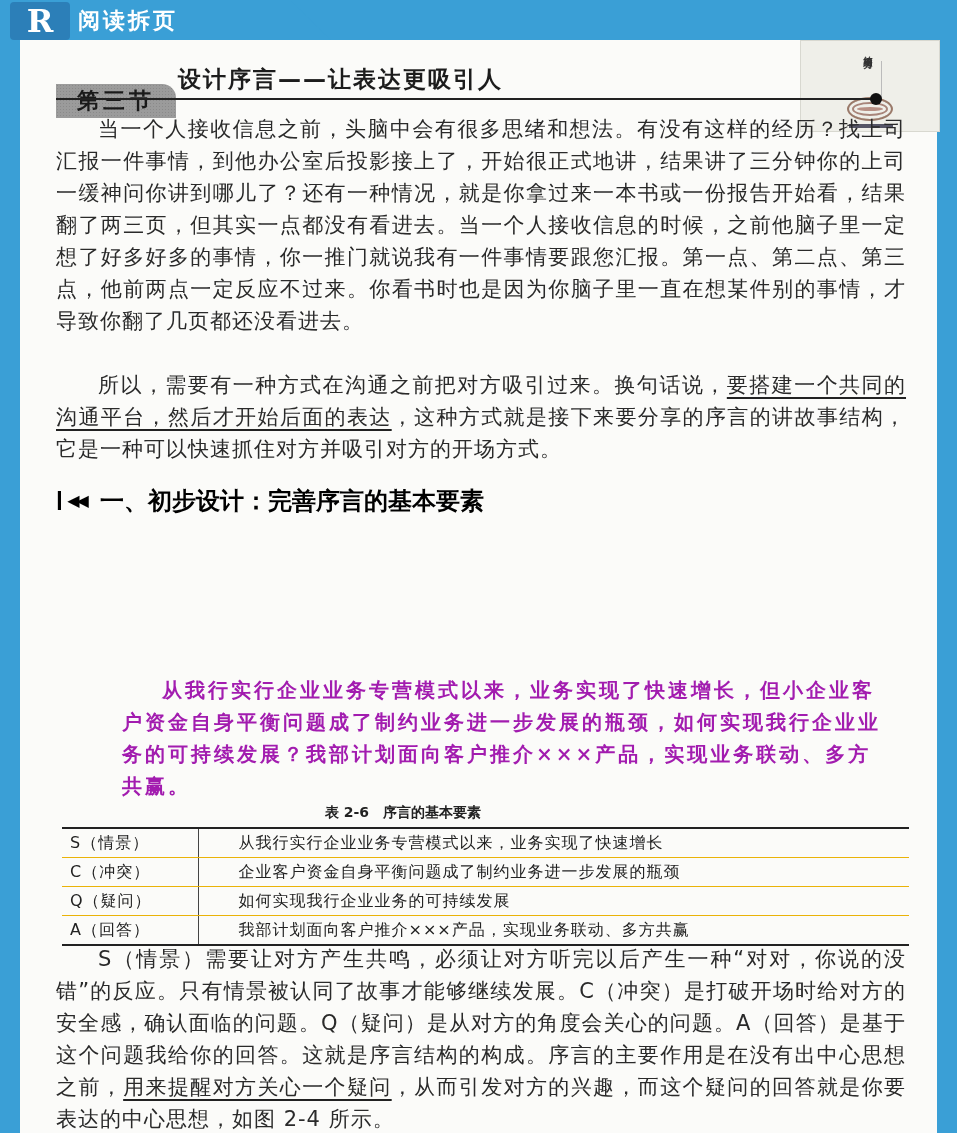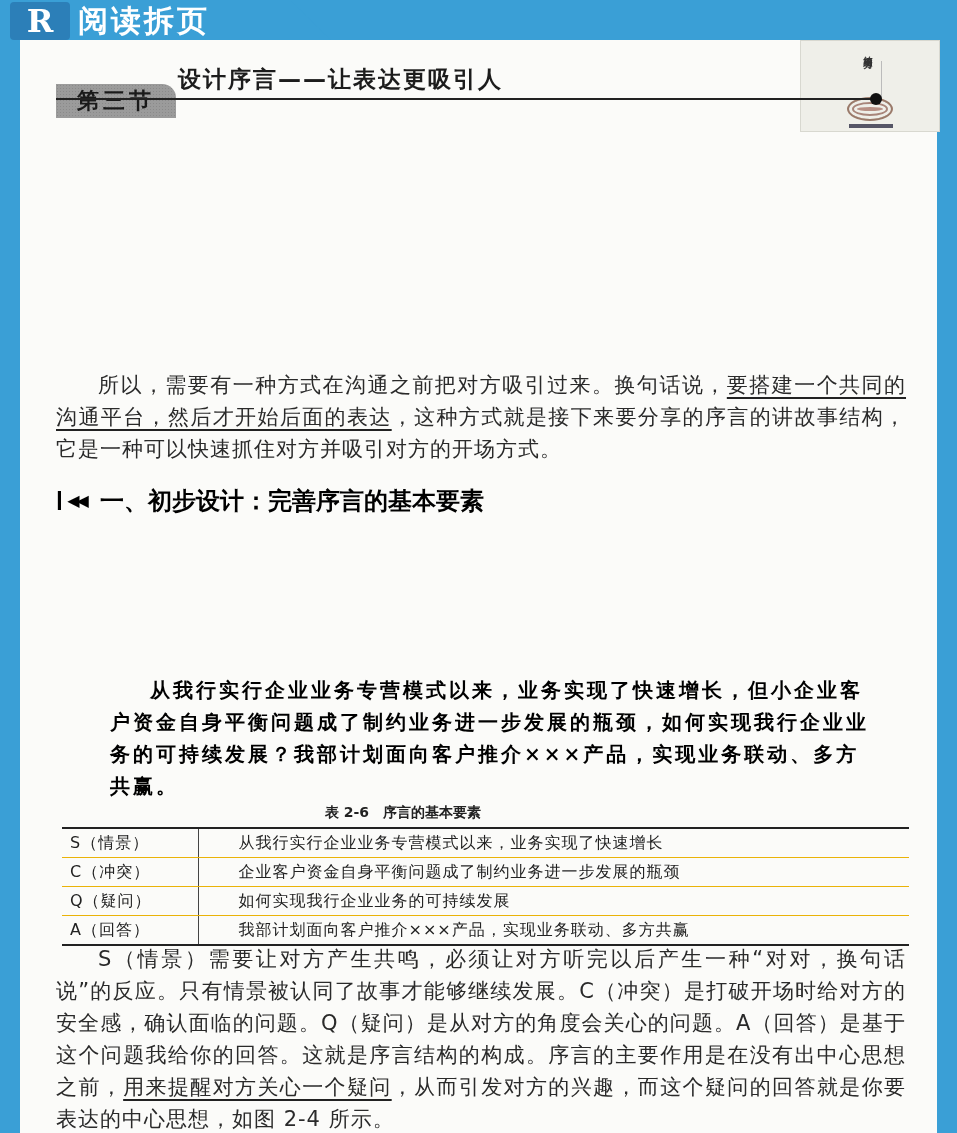--- a/index.html
+++ b/index.html
@@ -21,21 +21,21 @@
     color: #ffffff;
     font-family: "DejaVu Serif", "Liberation Serif", serif;
     font-weight: bold;
     font-size: 32px;
     line-height: 38px;
     text-align: center;
   }
   .banner-title {
     position: absolute; left: 78px; top: 6px;
     color: #ffffff;
-    font-size: 30px;
+    font-size: 22px;
     font-weight: bold;
     letter-spacing: 3px;
     line-height: 30px;
   }
   .banner-arrow {
     position: absolute; left: 0; top: 0;
     width: 335px; height: 44px;
     background: #3a9fd6;
     clip-path: polygon(0 0, 290px 0, 335px 44px, 0 44px);
   }
@@ -119,25 +119,25 @@
     position: absolute; left: 38px; top: 445px;
     font-size: 24px; font-weight: bold;
     color: #000000;
     line-height: 32px;
   }
   .subhead .prev-icon {
     display: inline-block; font-size: 16px; margin-right: 14px; vertical-align: 3px;
     letter-spacing: -3px;
   }
   .example {
-    position: absolute; left: 90px; width: 760px;
+    position: absolute; left: 102px; width: 760px;
     font-family: "DejaVu Serif", "Liberation Serif", serif;
     font-size: 20px;
     line-height: 32px;
-    color: #000000;
+    color: #a21caf;
     letter-spacing: 3px;
     font-weight: bold;
   }
   .table-caption {
     position: absolute; left: 0; top: 764px; width: 766px;
     text-align: center;
     font-size: 14px; font-weight: bold;
     color: #222;
   }
   .table {
@@ -172,20 +172,21 @@
     <span class="cover-publisher"></span>
   </div>
 
   <div class="section-head">
     <div class="section-tag">第三节</div>
     <div class="section-title">设计序言——让表达更吸引人</div>
     <div class="section-rule"></div>
     <div class="section-dot"></div>
   </div>
 
+  <p class="body-text indent" style="top:73px;">当一个人接收信息之前，头脑中会有很多思绪和想法。有没有这样的经历？找上司汇报一件事情，到他办公室后投影接上了，开始很正式地讲，结果讲了三分钟你的上司一缓神问你讲到哪儿了？还有一种情况，就是你拿过来一本书或一份报告开始看，结果翻了两三页，但其实一点都没有看进去。当一个人接收信息的时候，之前他脑子里一定想了好多好多的事情，你一推门就说我有一件事情要跟您汇报。第一点、第二点、第三点，他前两点一定反应不过来。你看书时也是因为你脑子里一直在想某件别的事情，才导致你翻了几页都还没看进去。</p>
 
   <p class="body-text indent" style="top:329px;"><span>所以，需要有一种方式在沟通之前把对方吸引过来。换句话说，</span><span class="ul">要搭建一个共同的沟通平台，然后才开始后面的表达</span><span>，这种方式就是接下来要分享的序言的讲故事结构，它是一种可以快速抓住对方并吸引对方的开场方式。</span></p>
 
   <div class="subhead">
     <span class="prev-icon">▎◀◀</span><span>一、初步设计：完善序言的基本要素</span>
   </div>
 
 
   <p class="example indent" style="top:634px;">从我行实行企业业务专营模式以来，业务实现了快速增长，但小企业客户资金自身平衡问题成了制约业务进一步发展的瓶颈，如何实现我行企业业务的可持续发展？我部计划面向客户推介×××产品，实现业务联动、多方共赢。</p>
 
@@ -205,18 +206,18 @@
       <td class="key">Q（疑问）</td>
       <td class="val">如何实现我行企业业务的可持续发展</td>
     </tr>
     <tr>
       <td class="key">A（回答）</td>
       <td class="val">我部计划面向客户推介×××产品，实现业务联动、多方共赢</td>
     </tr>
   </tbody>
     </table>
 
-  <p class="body-text indent" style="top:903px;"><span>S（情景）需要让对方产生共鸣，必须让对方听完以后产生一种“对对，换句话说”的反应。只有情景被认同了故事才能够继续发展。C（冲突）是打破开场时给对方的安全感，确认面临的问题。Q（疑问）是从对方的角度会关心的问题。A（回答）是基于这个问题我给你的回答。这就是序言结构的构成。序言的主要作用是在没有出中心思想之前，</span><span class="ul">用来提醒对方关心一个疑问</span><span>，从而引发对方的兴趣，而这个疑问的回答就是你要表达的中心思想，如图 2-4 所示。</span></p>
+  <p class="body-text indent" style="top:903px;"><span>S（情景）需要让对方产生共鸣，必须让对方听完以后产生一种“对对，你说的没错”的反应。只有情景被认同了故事才能够继续发展。C（冲突）是打破开场时给对方的安全感，确认面临的问题。Q（疑问）是从对方的角度会关心的问题。A（回答）是基于这个问题我给你的回答。这就是序言结构的构成。序言的主要作用是在没有出中心思想之前，</span><span class="ul">用来提醒对方关心一个疑问</span><span>，从而引发对方的兴趣，而这个疑问的回答就是你要表达的中心思想，如图 2-4 所示。</span></p>
 
 </div>
 
 <div class="banner-r">R</div>
 <div class="banner-title">阅读拆页</div>
 
 </body></html>

